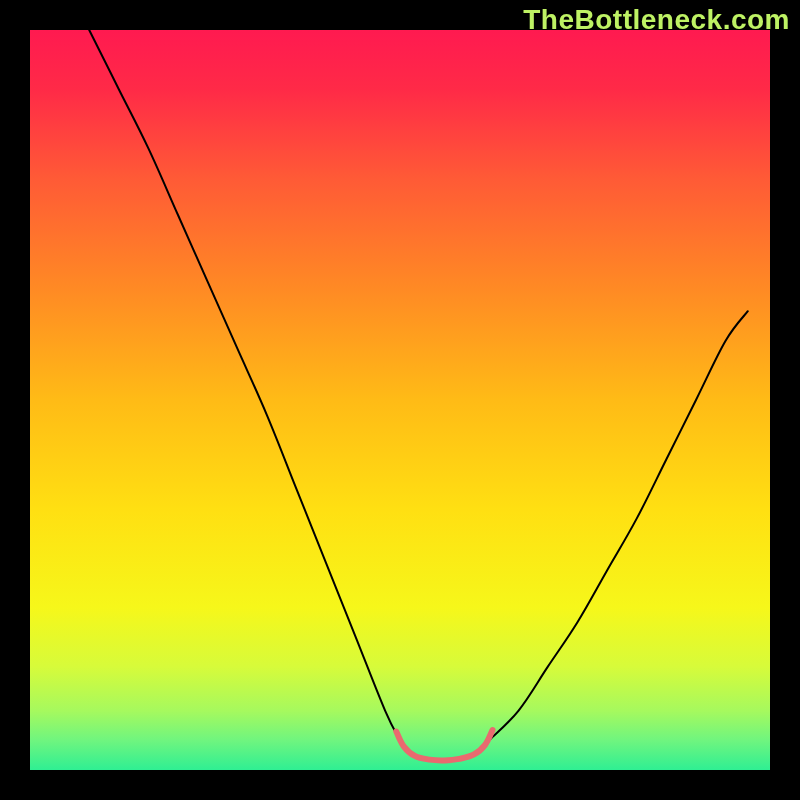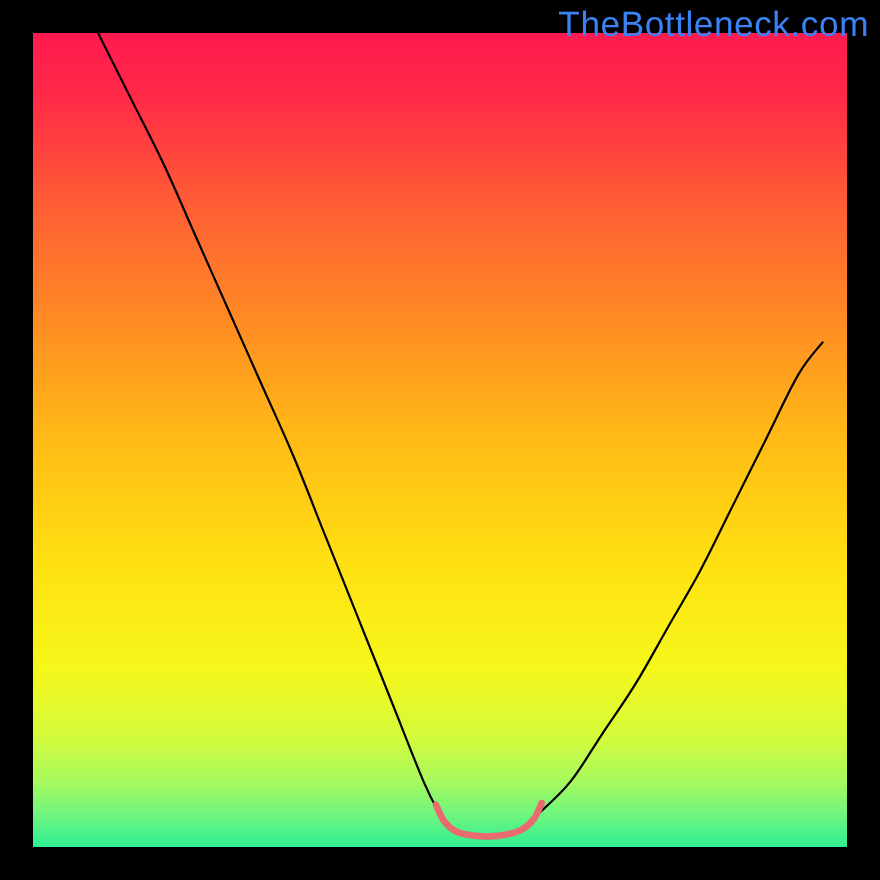--- a/index.html
+++ b/index.html
@@ -14,23 +14,23 @@
   .frame {
     position: relative;
     width: 800px;
     height: 800px;
     background: #000;
   }
   .watermark {
     position: absolute;
     top: 4px;
     right: 10px;
-    color: #3b82f6;
-    font-size: 32px;
-    font-weight: 400;
+    color: #bef264;
+    font-size: 28px;
+    font-weight: 700;
     letter-spacing: 0.5px;
     z-index: 10;
     user-select: none;
   }
   svg {
     display: block;
   }
 </style>
 </head>
 <body>

